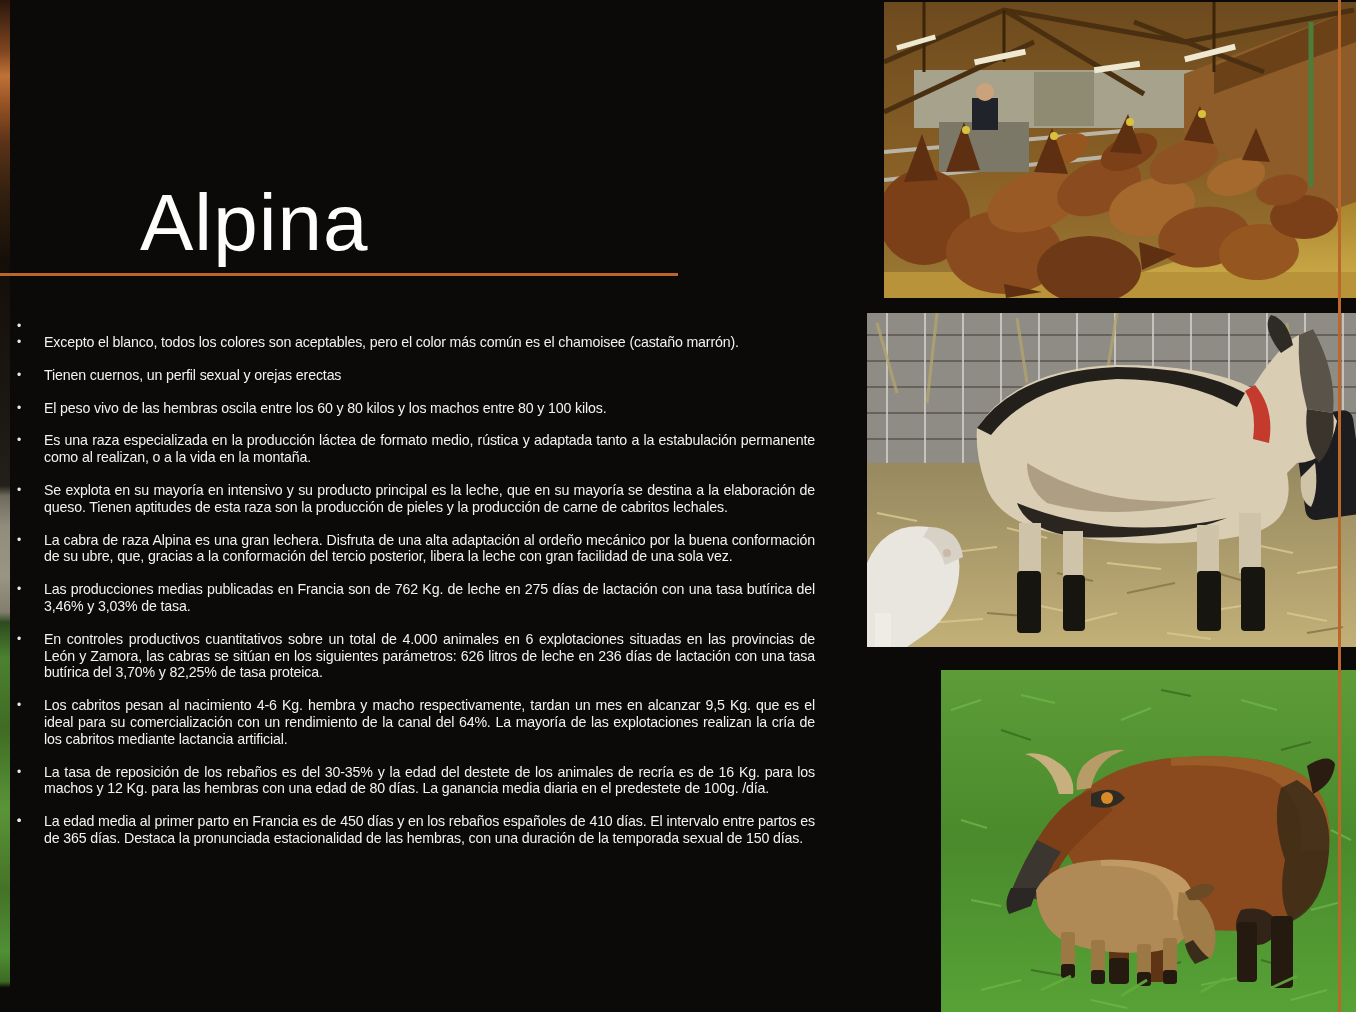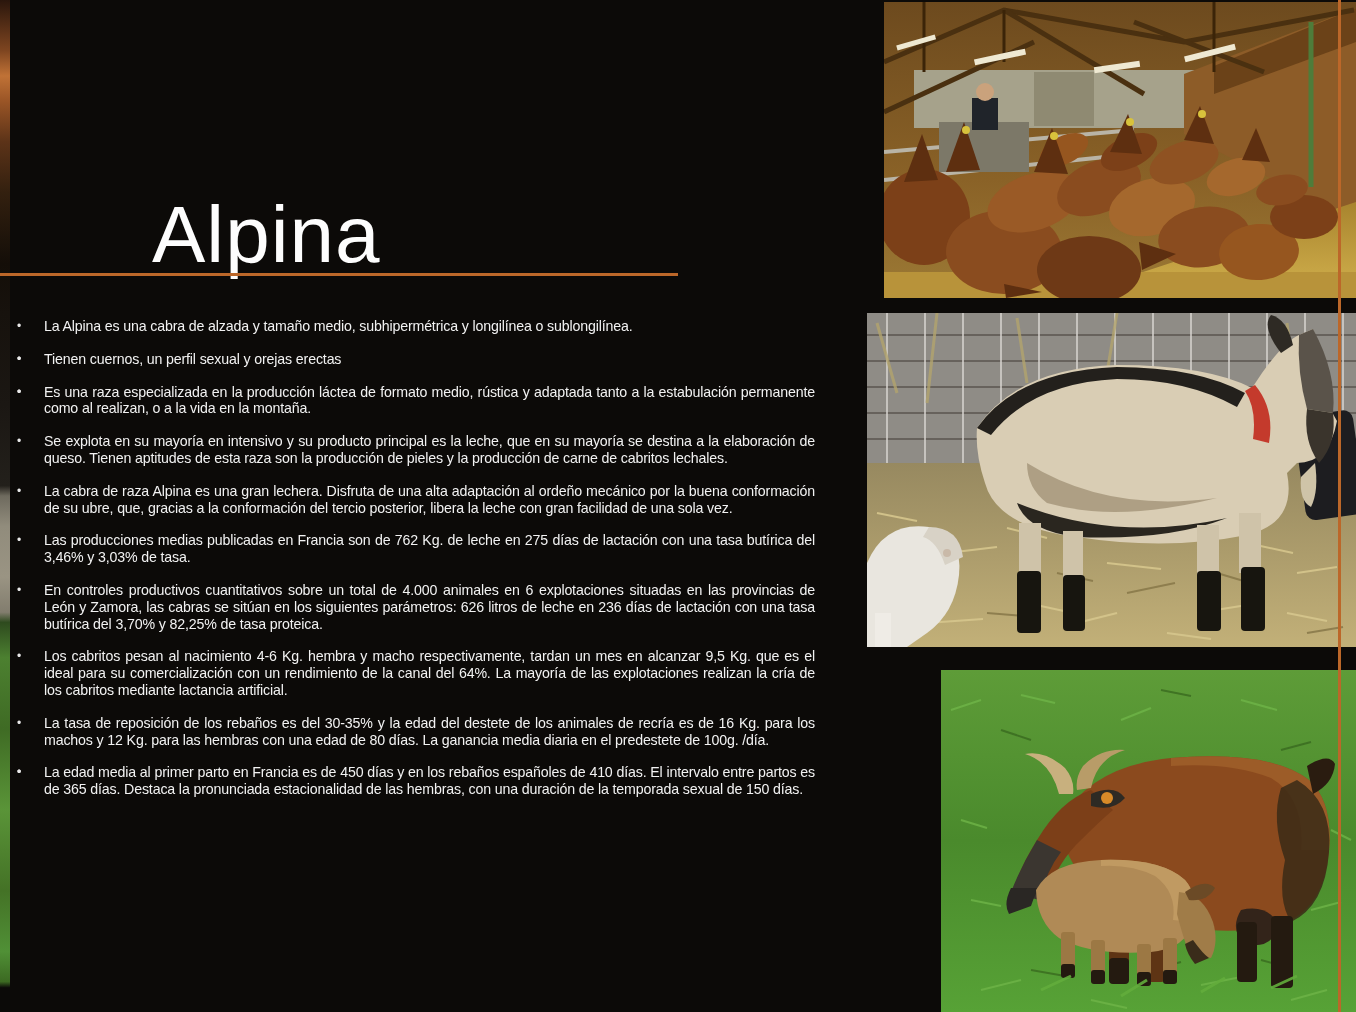--- a/index.html
+++ b/index.html
@@ -15,21 +15,21 @@
     position:absolute;left:0;top:0;width:10px;height:1012px;
     background:linear-gradient(180deg,
       #2a160c 0%,#7e4520 5%,#c07236 7.5%,#9a5526 10%,#5c3318 14%,
       #33200f 19%,#140e08 26%,#17120d 31%,#1b1713 40%,#23201b 48%,
       #6e6a5e 49%,#918c7c 52%,#9a9483 57%,#827d6e 60.5%,
       #2e4a1e 61.5%,#4c8030 65%,#3f6b24 72%,#5a9438 80%,#447226 88%,
       #509036 94%,#3c6a22 97%,#0b0a08 97.6%,#0b0a08 100%);
   }
   .title{
     position:absolute;left:136px;top:179px;
-    margin:16px;
+    margin:4px;
     font-size:80px;line-height:1;font-weight:300;
     color:#fdfdfd;letter-spacing:1px;
   }
   .title-underline{
     position:absolute;left:0;top:273px;width:678px;height:3px;
     background:#bc6729;
   }
   .bullet-list{
     position:absolute;left:14px;top:318px;width:801px;
     margin:0;padding:0;list-style:none;
@@ -60,24 +60,24 @@
 <body>
 
 <div class="slide">
 
   <div class="left-strip"></div>
 
   <h1 class="title">Alpina</h1>
   <div class="title-underline"></div>
 
   <ul class="bullet-list">
-      <li><span class="dot">•</span><span>La Alpina es una cabra de alzada y tamaño medio, subhipermétrica y longilínea o sublongilínea.</span></li>
       <li><span class="dot">•</span></li>
+      <li><span class="dot">•</span><span>Excepto el blanco, todos los colores son aceptables, pero el color más común es el chamoisee (castaño marrón).</span></li>
       <li><span class="dot">•</span><span>Tienen cuernos, un perfil sexual y orejas erectas</span></li>
-      <li><span class="dot">•</span></li>
+      <li><span class="dot">•</span><span>El peso vivo de las hembras oscila entre los 60 y 80 kilos y los machos entre 80 y 100 kilos.</span></li>
       <li><span class="dot">•</span><span>Es una raza especializada en la producción láctea de formato medio, rústica y adaptada tanto a la estabulación permanente como al realizan, o a la vida en la montaña.</span></li>
       <li><span class="dot">•</span><span>Se explota en su mayoría en intensivo y su producto principal es la leche, que en su mayoría se destina a la elaboración de queso. Tienen aptitudes de esta raza son la producción de pieles y la producción de carne de cabritos lechales.</span></li>
       <li><span class="dot">•</span><span>La cabra de raza Alpina es una gran lechera. Disfruta de una alta adaptación al ordeño mecánico por la buena conformación de su ubre, que, gracias a la conformación del tercio posterior, libera la leche con gran facilidad de una sola vez.</span></li>
       <li><span class="dot">•</span><span>Las producciones medias publicadas en Francia son de 762 Kg. de leche en 275 días de lactación con una tasa butírica del 3,46% y 3,03% de tasa.</span></li>
       <li><span class="dot">•</span><span>En controles productivos cuantitativos sobre un total de 4.000 animales en 6 explotaciones situadas en las provincias de León y Zamora, las cabras se sitúan en los siguientes parámetros: 626 litros de leche en 236 días de lactación con una tasa butírica del 3,70% y 82,25% de tasa proteica.</span></li>
       <li><span class="dot">•</span><span>Los cabritos pesan al nacimiento 4-6 Kg. hembra y macho respectivamente, tardan un mes en alcanzar 9,5 Kg. que es el ideal para su comercialización con un rendimiento de la canal del 64%. La mayoría de las explotaciones realizan la cría de los cabritos mediante lactancia artificial.</span></li>
       <li><span class="dot">•</span><span>La tasa de reposición de los rebaños es del 30-35% y la edad del destete de los animales de recría es de 16 Kg. para los machos y 12 Kg. para las hembras con una edad de 80 días. La ganancia media diaria en el predestete de 100g. /día.</span></li>
       <li><span class="dot">•</span></li>
       <li><span class="dot">•</span><span>La edad media al primer parto en Francia es de 450 días y en los rebaños españoles de 410 días. El intervalo entre partos es de 365 días. Destaca la pronunciada estacionalidad de las hembras, con una duración de la temporada sexual de 150 días.</span></li>
     </ul>

